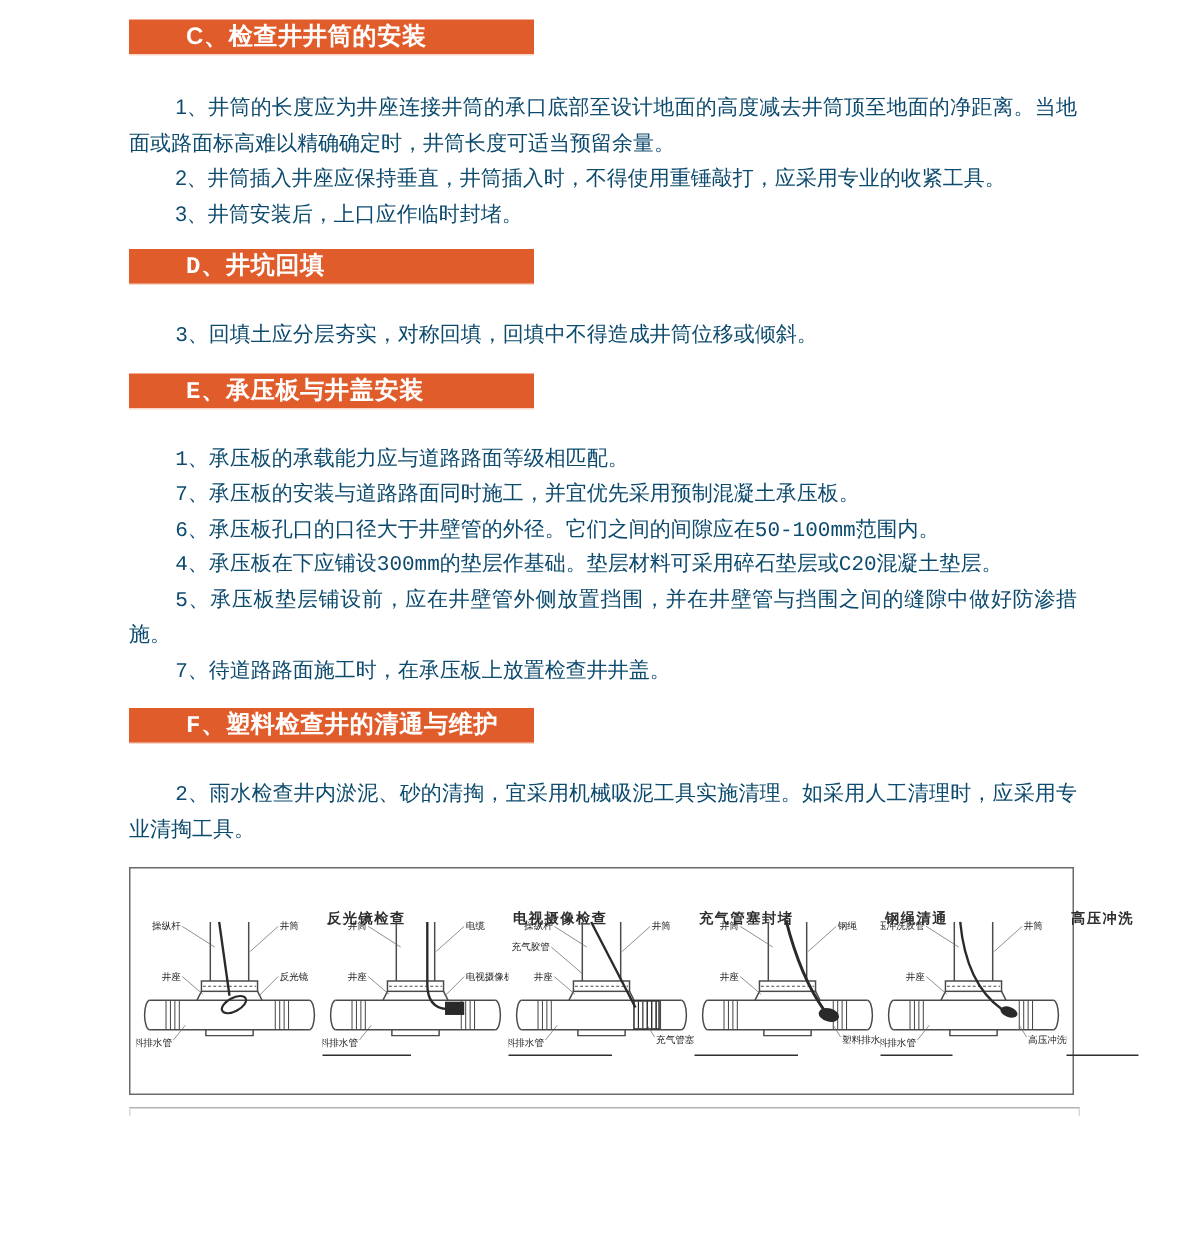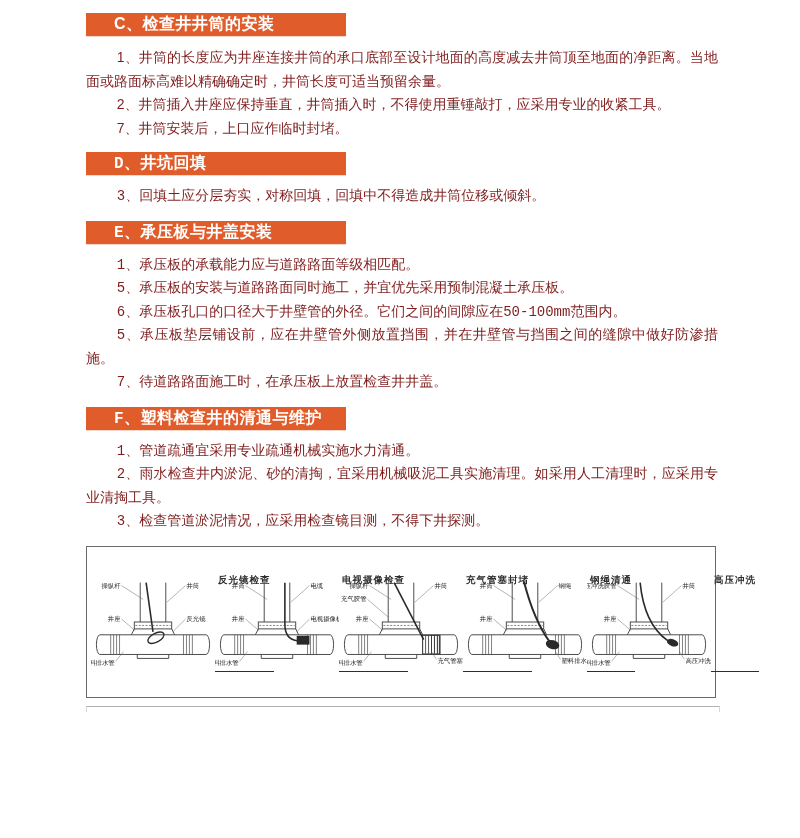--- a/index.html
+++ b/index.html
@@ -6,31 +6,31 @@
   body{
     width:800px;height:838px;overflow:hidden;background:#ffffff;
     font-family:"Liberation Sans","DejaVu Sans",sans-serif;
     color:#3a3a3a;
   }
   .content{padding:13px 82px 0 86px;width:632px;}
   .doc-section{margin:0;}
   .doc-section + .doc-section{margin-top:12px;font-family:Liberation Mono, monospace;}
   .sec-bar{
     width:232px;height:23px;background:#e15c2b;
-    padding-left:28px;margin-bottom:10px;
+    padding-left:38px;margin-bottom:24px;
     display:flex;align-items:center;
     box-shadow:0 1px 0 rgba(224,92,43,0.25);
   }
   .sec-title{
     color:#ffffff;font-weight:bold;font-size:16px;letter-spacing:0.5px;
     white-space:nowrap;
   }
   .para{
     margin:0;font-size:14px;line-height:23.5px;text-indent:2.2em;
-    text-align:justify;color:#7f1d1d;
+    text-align:justify;color:#0c4a6e;
   }
   .figure-box{
     margin-top:12px;width:630px;height:152px;
     border:1px solid #6a6a6a;background:#fff;
     display:flex;align-items:center;justify-content:space-between;
     padding:0 4px;box-sizing:border-box;
   }
   .well-fig{
     margin:0;display:flex;
     width:124px;
@@ -51,45 +51,44 @@
 <body>
 
 <div class="content">
   <div>
       <section class="doc-section">
         <div class="sec-bar">
           <span class="sec-title">C、检查井井筒的安装</span>
         </div>
         <p class="para">1、井筒的长度应为井座连接井筒的承口底部至设计地面的高度减去井筒顶至地面的净距离。当地面或路面标高难以精确确定时，井筒长度可适当预留余量。</p>
         <p class="para">2、井筒插入井座应保持垂直，井筒插入时，不得使用重锤敲打，应采用专业的收紧工具。</p>
-        <p class="para">7、井筒安装后，上口应作临时封堵。</p>
+        <p class="para">3、井筒安装后，上口应作临时封堵。</p>
       </section>
       <section class="doc-section">
         <div class="sec-bar">
           <span class="sec-title">D、井坑回填</span>
         </div>
         <p class="para">3、回填土应分层夯实，对称回填，回填中不得造成井筒位移或倾斜。</p>
       </section>
       <section class="doc-section">
         <div class="sec-bar">
           <span class="sec-title">E、承压板与井盖安装</span>
         </div>
         <p class="para">1、承压板的承载能力应与道路路面等级相匹配。</p>
-        <p class="para">5、承压板的安装与道路路面同时施工，并宜优先采用预制混凝土承压板。</p>
+        <p class="para">7、承压板的安装与道路路面同时施工，并宜优先采用预制混凝土承压板。</p>
         <p class="para">6、承压板孔口的口径大于井壁管的外径。它们之间的间隙应在50-100mm范围内。</p>
+        <p class="para">4、承压板在下应铺设300mm的垫层作基础。垫层材料可采用碎石垫层或C20混凝土垫层。</p>
         <p class="para">5、承压板垫层铺设前，应在井壁管外侧放置挡围，并在井壁管与挡围之间的缝隙中做好防渗措施。</p>
         <p class="para">7、待道路路面施工时，在承压板上放置检查井井盖。</p>
       </section>
       <section class="doc-section">
         <div class="sec-bar">
           <span class="sec-title">F、塑料检查井的清通与维护</span>
         </div>
-        <p class="para">1、管道疏通宜采用专业疏通机械实施水力清通。</p>
         <p class="para">2、雨水检查井内淤泥、砂的清掏，宜采用机械吸泥工具实施清理。如采用人工清理时，应采用专业清掏工具。</p>
-        <p class="para">3、检查管道淤泥情况，应采用检查镜目测，不得下井探测。</p>
       </section>
     </div>
   <div class="figure-box">
       <figure class="well-fig">
         <div>
           <svg width="124" height="100" viewBox="0 0 126 100" xmlns="http://www.w3.org/2000/svg">
             <g stroke="#4a4a4a" fill="none" stroke-width="1">
               <path d="M9,63 H117 M9,83 H117"></path>
               <path d="M9,63 A3.5,10 0 0 0 9,83 M117,63 A3.5,10 0 0 1 117,83"></path>
               <path d="M20,63 V83 M23,63 V83 M26,63 V83 M29,63 V83" stroke-width="0.7"></path>

